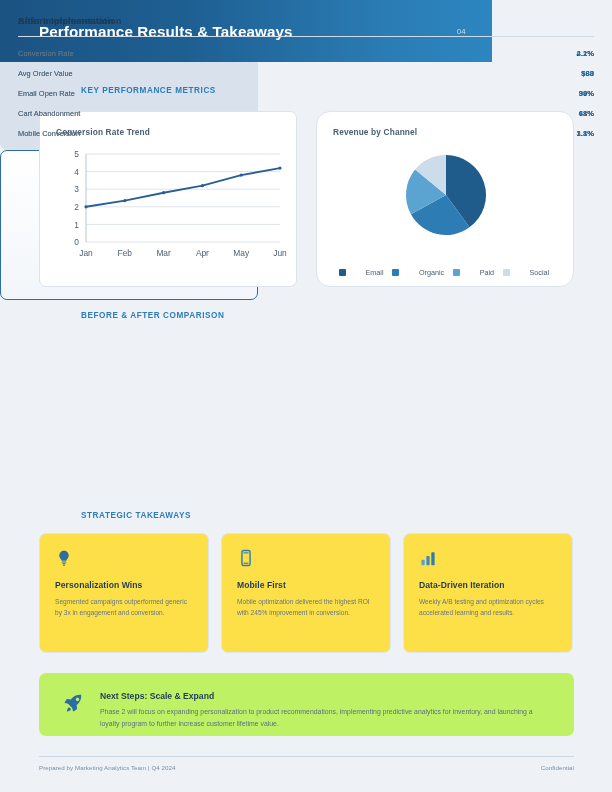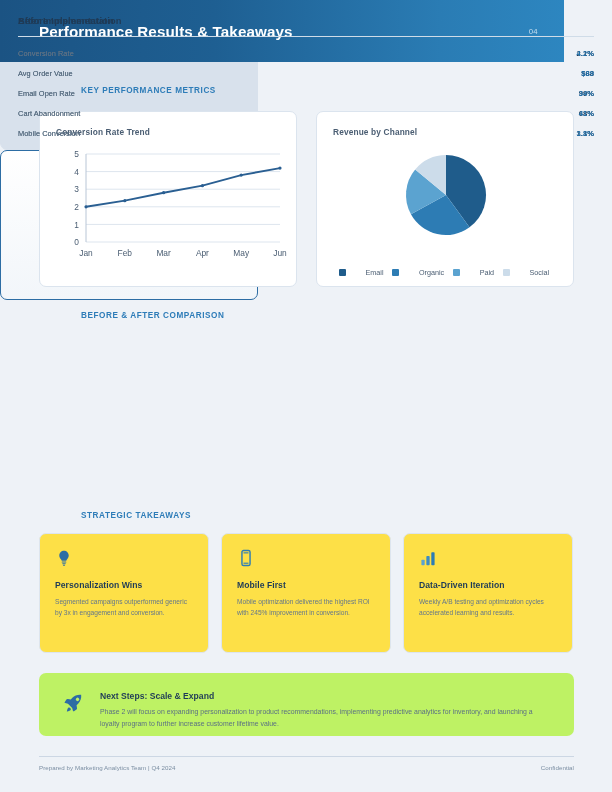--- a/index.html
+++ b/index.html
@@ -7,21 +7,21 @@
   body {
     background:#eef2f7;
     font-family:"Liberation Sans", sans-serif;
     color:#2c3e50;
     -webkit-font-smoothing:antialiased;
   }
   .page { position:relative; width:612px; height:792px; overflow:hidden; background:#eef2f7; }
 
   
   .header {
-    position:absolute; left:0; top:0; width:564px; height:62px;
+    position:absolute; left:0; top:0; width:492px; height:62px;
     background:linear-gradient(90deg,#1b5383 0%, #1e5f92 38%, #2a7cb4 78%, #2d86c0 100%);
     display:flex; align-items:center; justify-content:space-between;
     padding:0 26px 0 39px;
   }
   .header-title {
     color:#ffffff; font-size:15.2px; font-weight:bold; letter-spacing:0.1px;
   }
   .header-page {
     color:#c3dcee; font-size:7.8px; font-weight:normal; letter-spacing:0.3px;
   }
@@ -41,21 +41,21 @@
     position:absolute; background:#ffffff; border:1px solid #dbe4ee;
     border-radius:7px;
   }
 
   .chart-card-title {
     font-size:8.3px; font-weight:bold; color:#4a5d72; letter-spacing:0.15px;
   }
 
   
   #card-line { left:39px; top:111px; width:258px; height:176px; }
-  #card-pie  { left:316px; top:111px; width:258px; height:176px; }
+  #card-pie  { left:316px; top:111px; width:258px; height:176px;border-radius:14px; }
   .chart-card-title { position:absolute; left:16px; top:15px; }
 
   .plot { position:absolute; left:0; top:30px; width:100%; height:146px; }
 
   
   #card-before {
     left:39px; top:336px; width:258px; height:150px;
     background:#d8e1ec; border:1px solid #d8e1ec; border-radius:7px;
   }
   #card-after {

